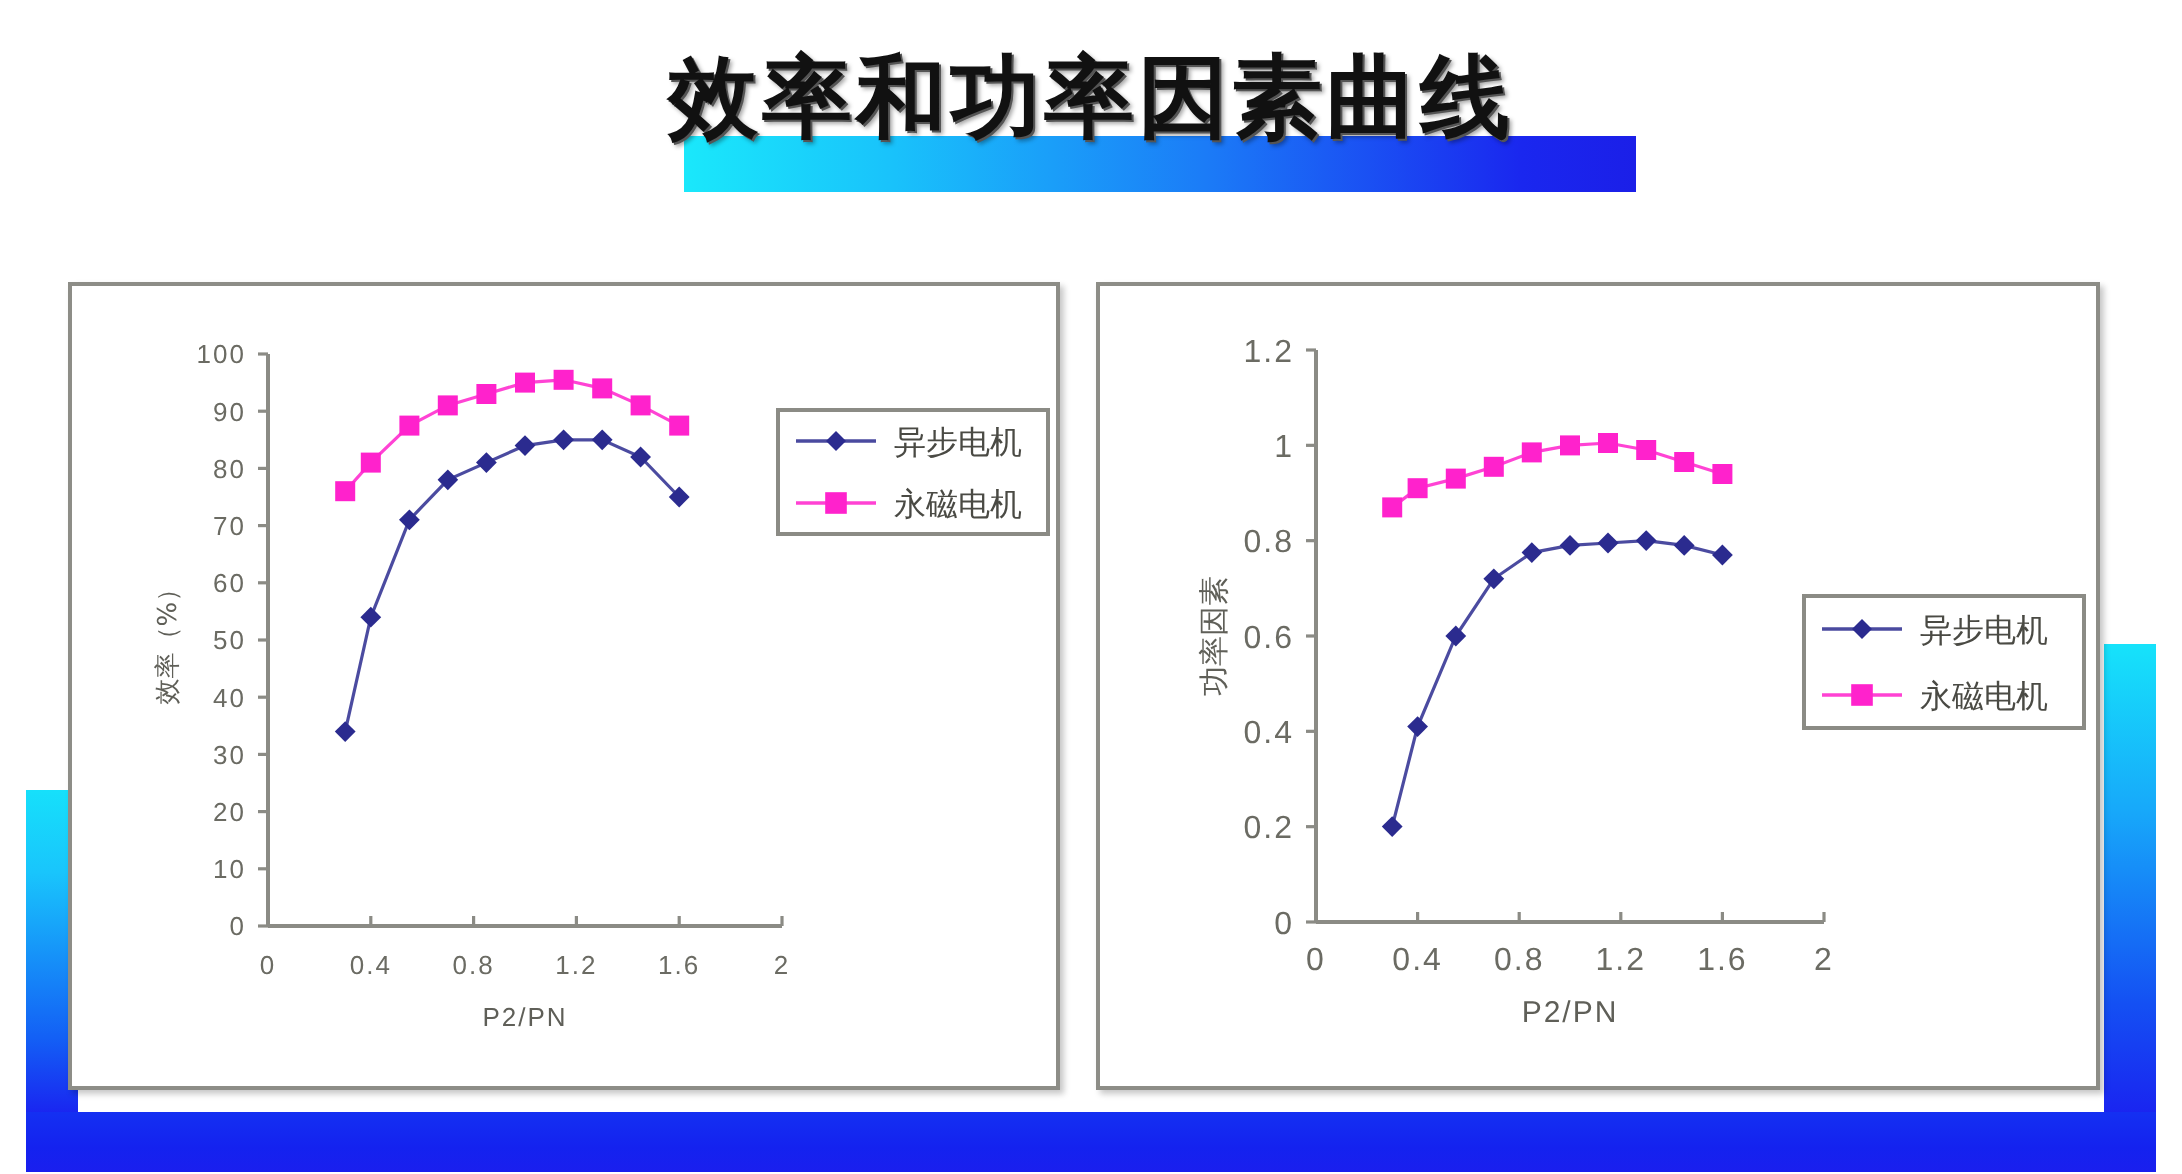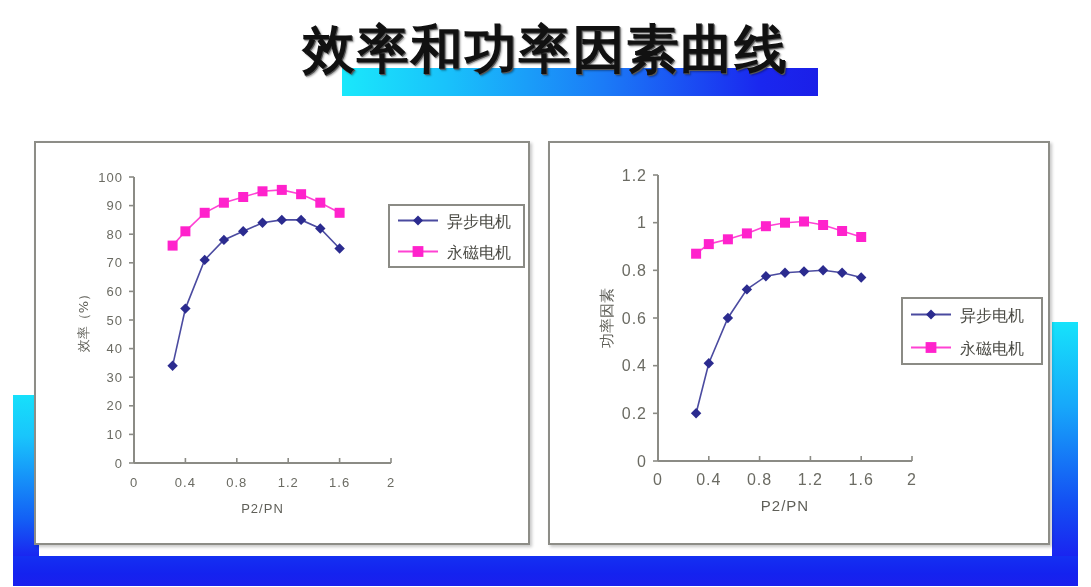--- a/index.html
+++ b/index.html
@@ -25,21 +25,21 @@
   
   #title-block{position:absolute;left:0;top:18px;width:1091px;height:92px;}
   #title-gradient-bar{
     position:absolute;left:342px;top:50px;width:476px;height:28px;
     background:linear-gradient(90deg,#1ae8fb 0%,#19c2fb 22%,#1b7bf7 55%,#1a27ef 88%,#1b1fe8 100%);
   }
   #title-text{
     position:absolute;left:0;top:0;width:1091px;
     text-align:center;
     font-family:"DejaVu Sans","Liberation Sans",sans-serif;
-    font-size:52px;font-weight:bold;color:#111111;
+    font-size:45px;font-weight:bold;color:#111111;
     letter-spacing:2px;line-height:62px;
     text-shadow:1px 1px 0 #555, 2px 2px 2px rgba(0,0,0,.35);
   }
   
   .chart-panel{
     position:absolute;top:141px;height:404px;
     background:#ffffff;
     border:2px solid #8d8d87;
     box-shadow:2px 2px 3px rgba(0,0,0,.22);
     box-sizing:border-box;

